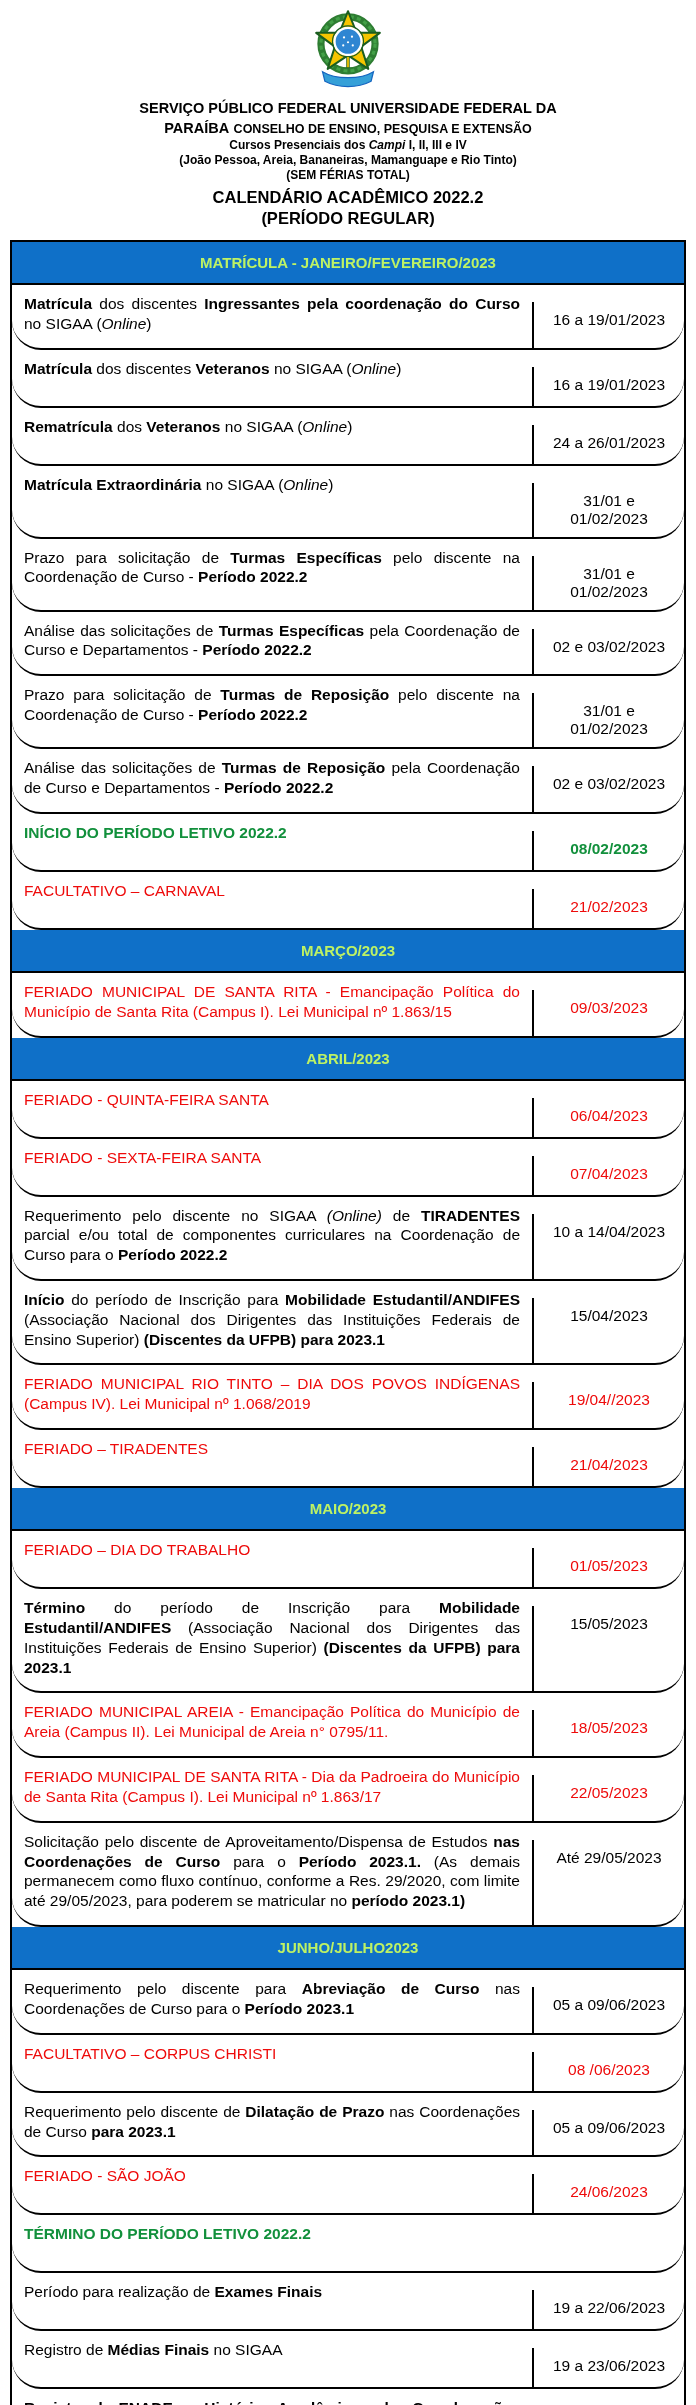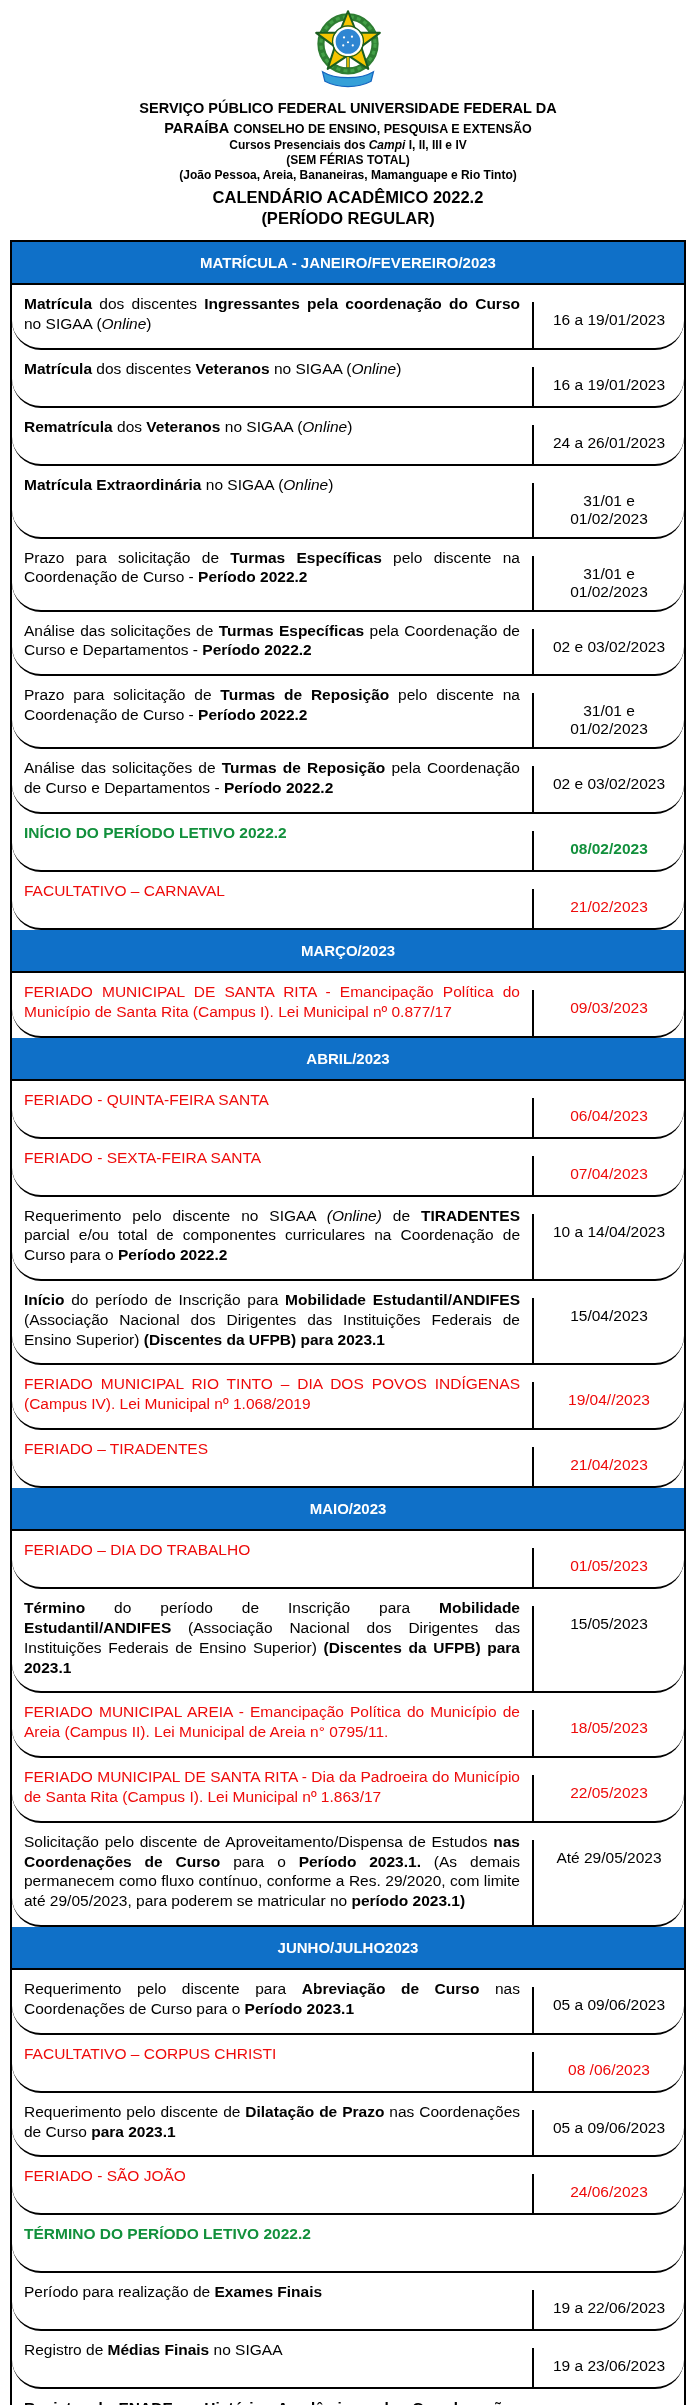--- a/index.html
+++ b/index.html
@@ -31,21 +31,21 @@
   .b{font-weight:bold;}
   .doc-title{margin-top:4px;font-weight:bold;font-size:16.5px;line-height:1.3;}
 
   
   .main-table{
     margin-top:10px;
     border:2px solid var(--border);
   }
   .section-bar{
     background:var(--blue);
-    color:#ffffff;
+    color:#bef264;
     font-weight:bold;
     font-size:15px;
     text-align:center;
     padding:12px 4px;
     border-bottom:2px solid var(--border);
   }
   .event-row{
     display:grid;
     grid-template-columns:1fr 152px;
     border-bottom:2px solid var(--border);
@@ -92,22 +92,22 @@
 
       <rect x="48.4" y="61" width="3.2" height="14" fill="#f6c500" stroke="#1b5e20" stroke-width="1"></rect>
 
       <path d="M18 80 C 34 90, 66 90, 82 80 L 79 92 C 62 101, 38 101, 21 92 Z" fill="#35a0d8" stroke="#1565c0" stroke-width="1.5"></path>
     </svg>
 
     <div class="org-block">
       <span class="org-main">SERVIÇO PÚBLICO FEDERAL UNIVERSIDADE FEDERAL DA PARAÍBA</span>
       <span class="org-sub">CONSELHO DE ENSINO, PESQUISA E EXTENSÃO</span>
       <div class="org-line"><span>Cursos Presenciais dos </span><span class="i">Campi</span><span> I, II, III e IV</span></div>
+      <div class="org-line">(João Pessoa, Areia, Bananeiras, Mamanguape e Rio Tinto)</div>
       <div class="org-line">(SEM FÉRIAS TOTAL)</div>
-      <div class="org-line">(João Pessoa, Areia, Bananeiras, Mamanguape e Rio Tinto)</div>
     </div>
 
     <div class="doc-title">
       <div>CALENDÁRIO ACADÊMICO 2022.2</div>
       <div>(PERÍODO REGULAR)</div>
     </div>
   </div>
 
   <div class="main-table" id="calendar-table">
       <div class="section-bar">MATRÍCULA - JANEIRO/FEVEREIRO/2023</div>
@@ -146,21 +146,21 @@
       <div class="event-row c-green">
         <div class="desc"><span>INÍCIO DO PERÍODO LETIVO 2022.2</span></div>
         <div class="date">08/02/2023</div>
       </div>
       <div class="event-row c-red">
         <div class="desc"><span>FACULTATIVO – CARNAVAL</span></div>
         <div class="date">21/02/2023</div>
       </div>
       <div class="section-bar">MARÇO/2023</div>
       <div class="event-row c-red">
-        <div class="desc"><span>FERIADO MUNICIPAL DE SANTA RITA - Emancipação Política do Município de Santa Rita (Campus I). Lei Municipal nº 0.877/17</span></div>
+        <div class="desc"><span>FERIADO MUNICIPAL DE SANTA RITA - Emancipação Política do Município de Santa Rita (Campus I). Lei Municipal nº 1.863/15</span></div>
         <div class="date">09/03/2023</div>
       </div>
       <div class="section-bar">ABRIL/2023</div>
       <div class="event-row c-red">
         <div class="desc"><span>FERIADO - QUINTA-FEIRA SANTA</span></div>
         <div class="date">06/04/2023</div>
       </div>
       <div class="event-row c-red">
         <div class="desc"><span>FERIADO - SEXTA-FEIRA SANTA</span></div>
         <div class="date">07/04/2023</div>

